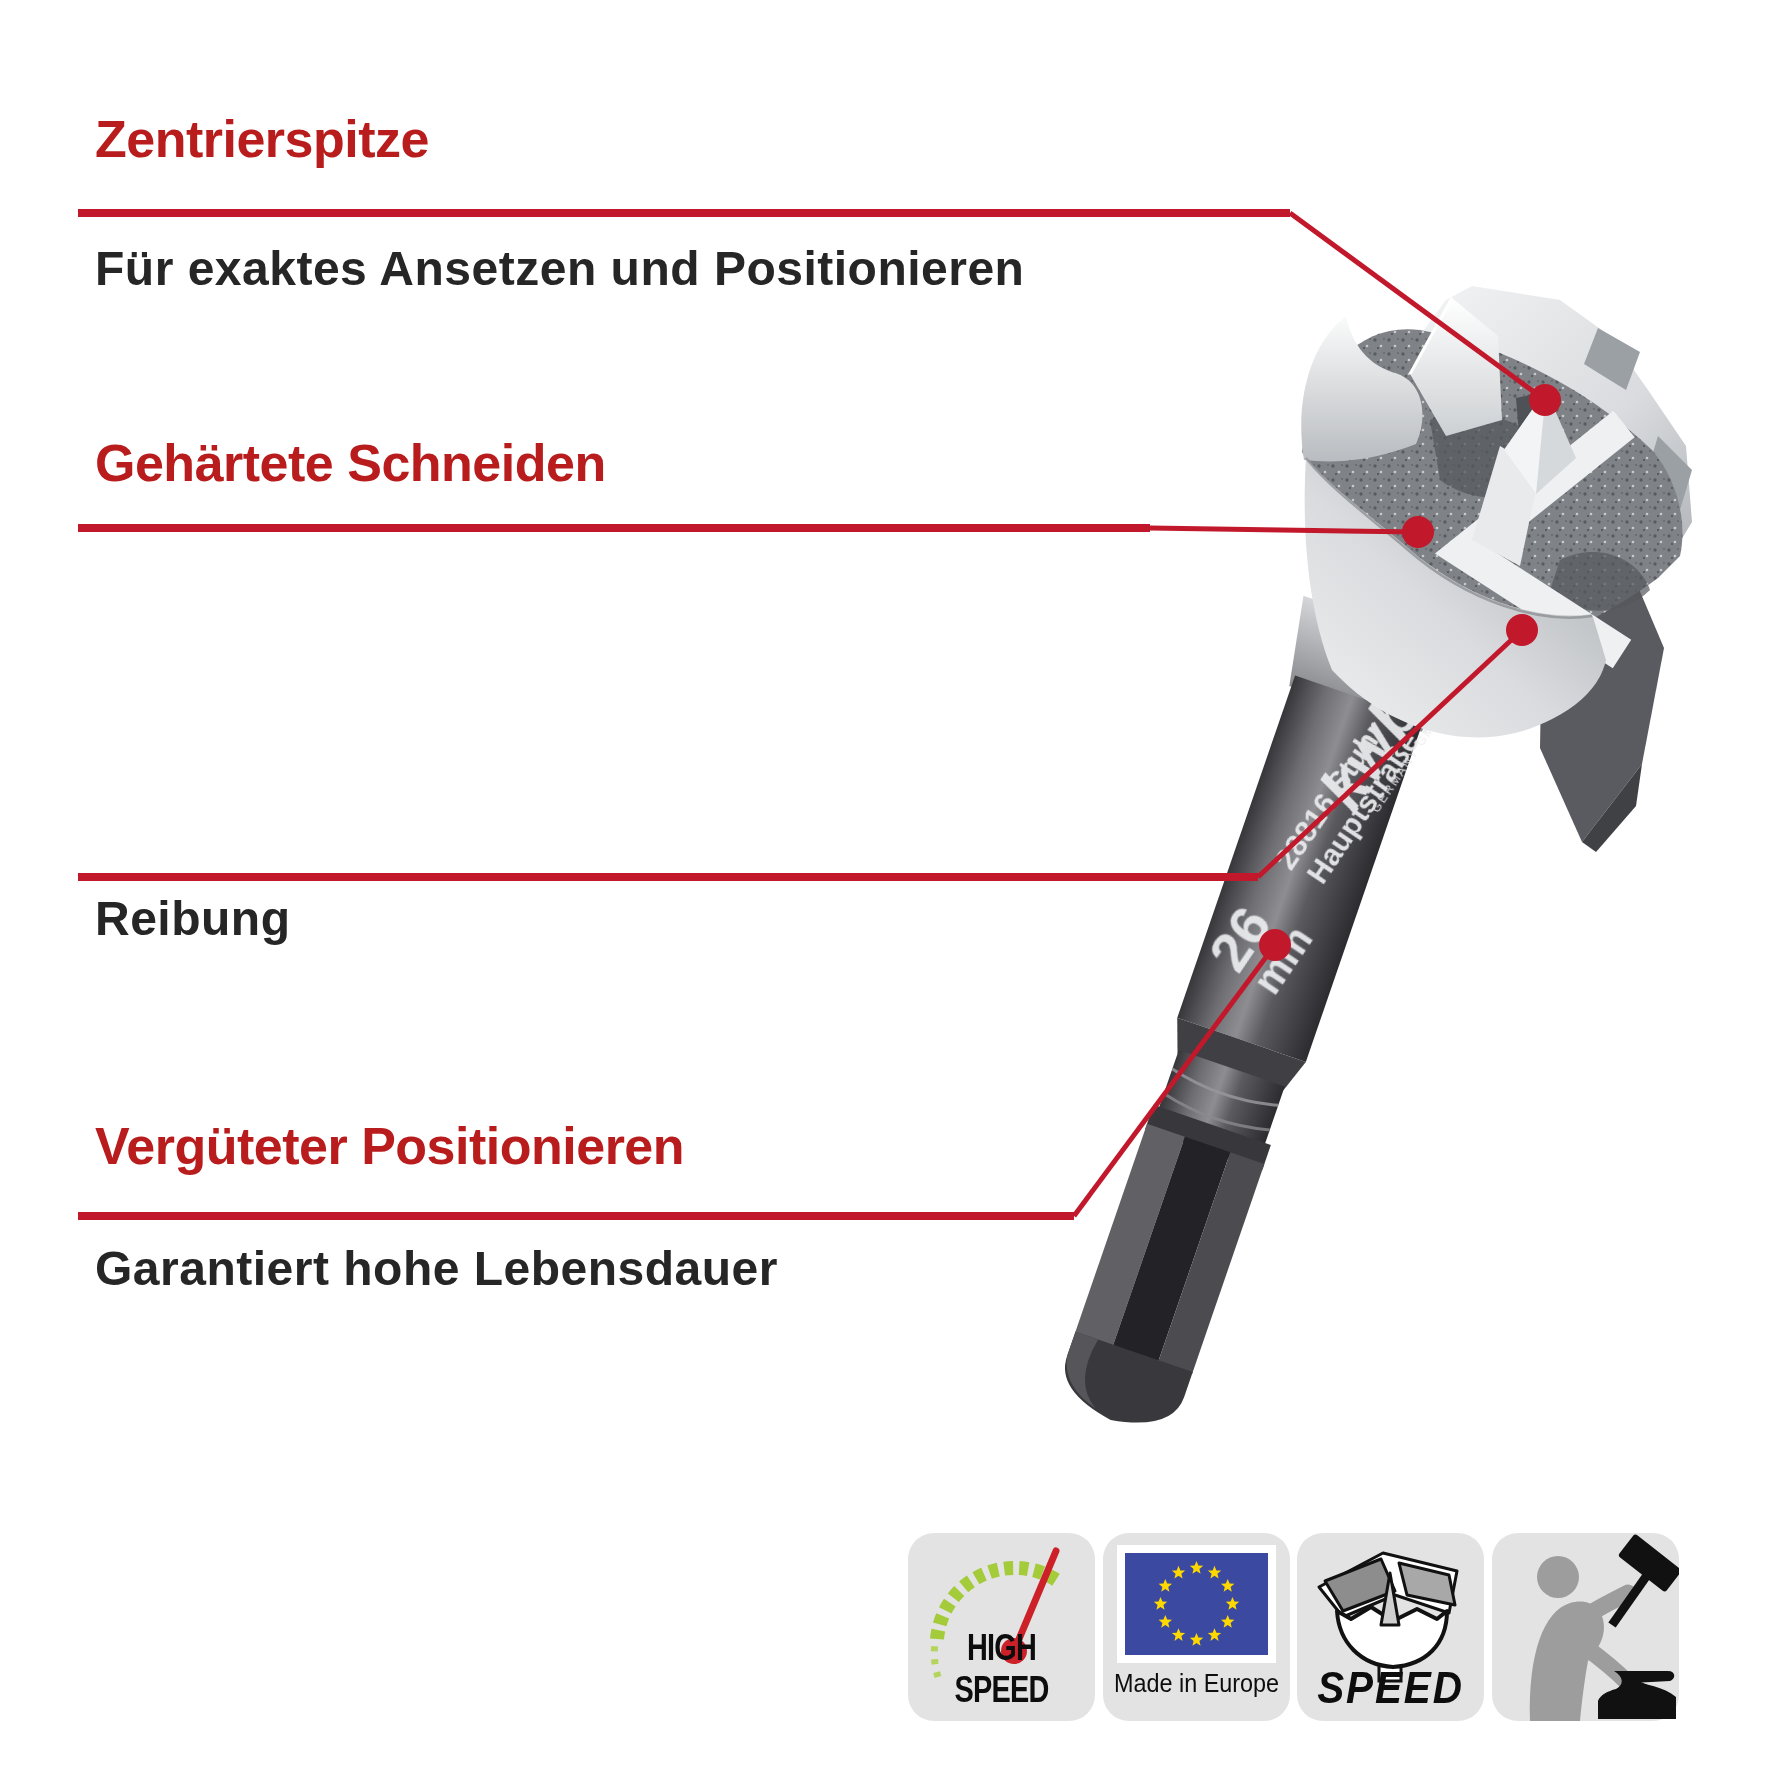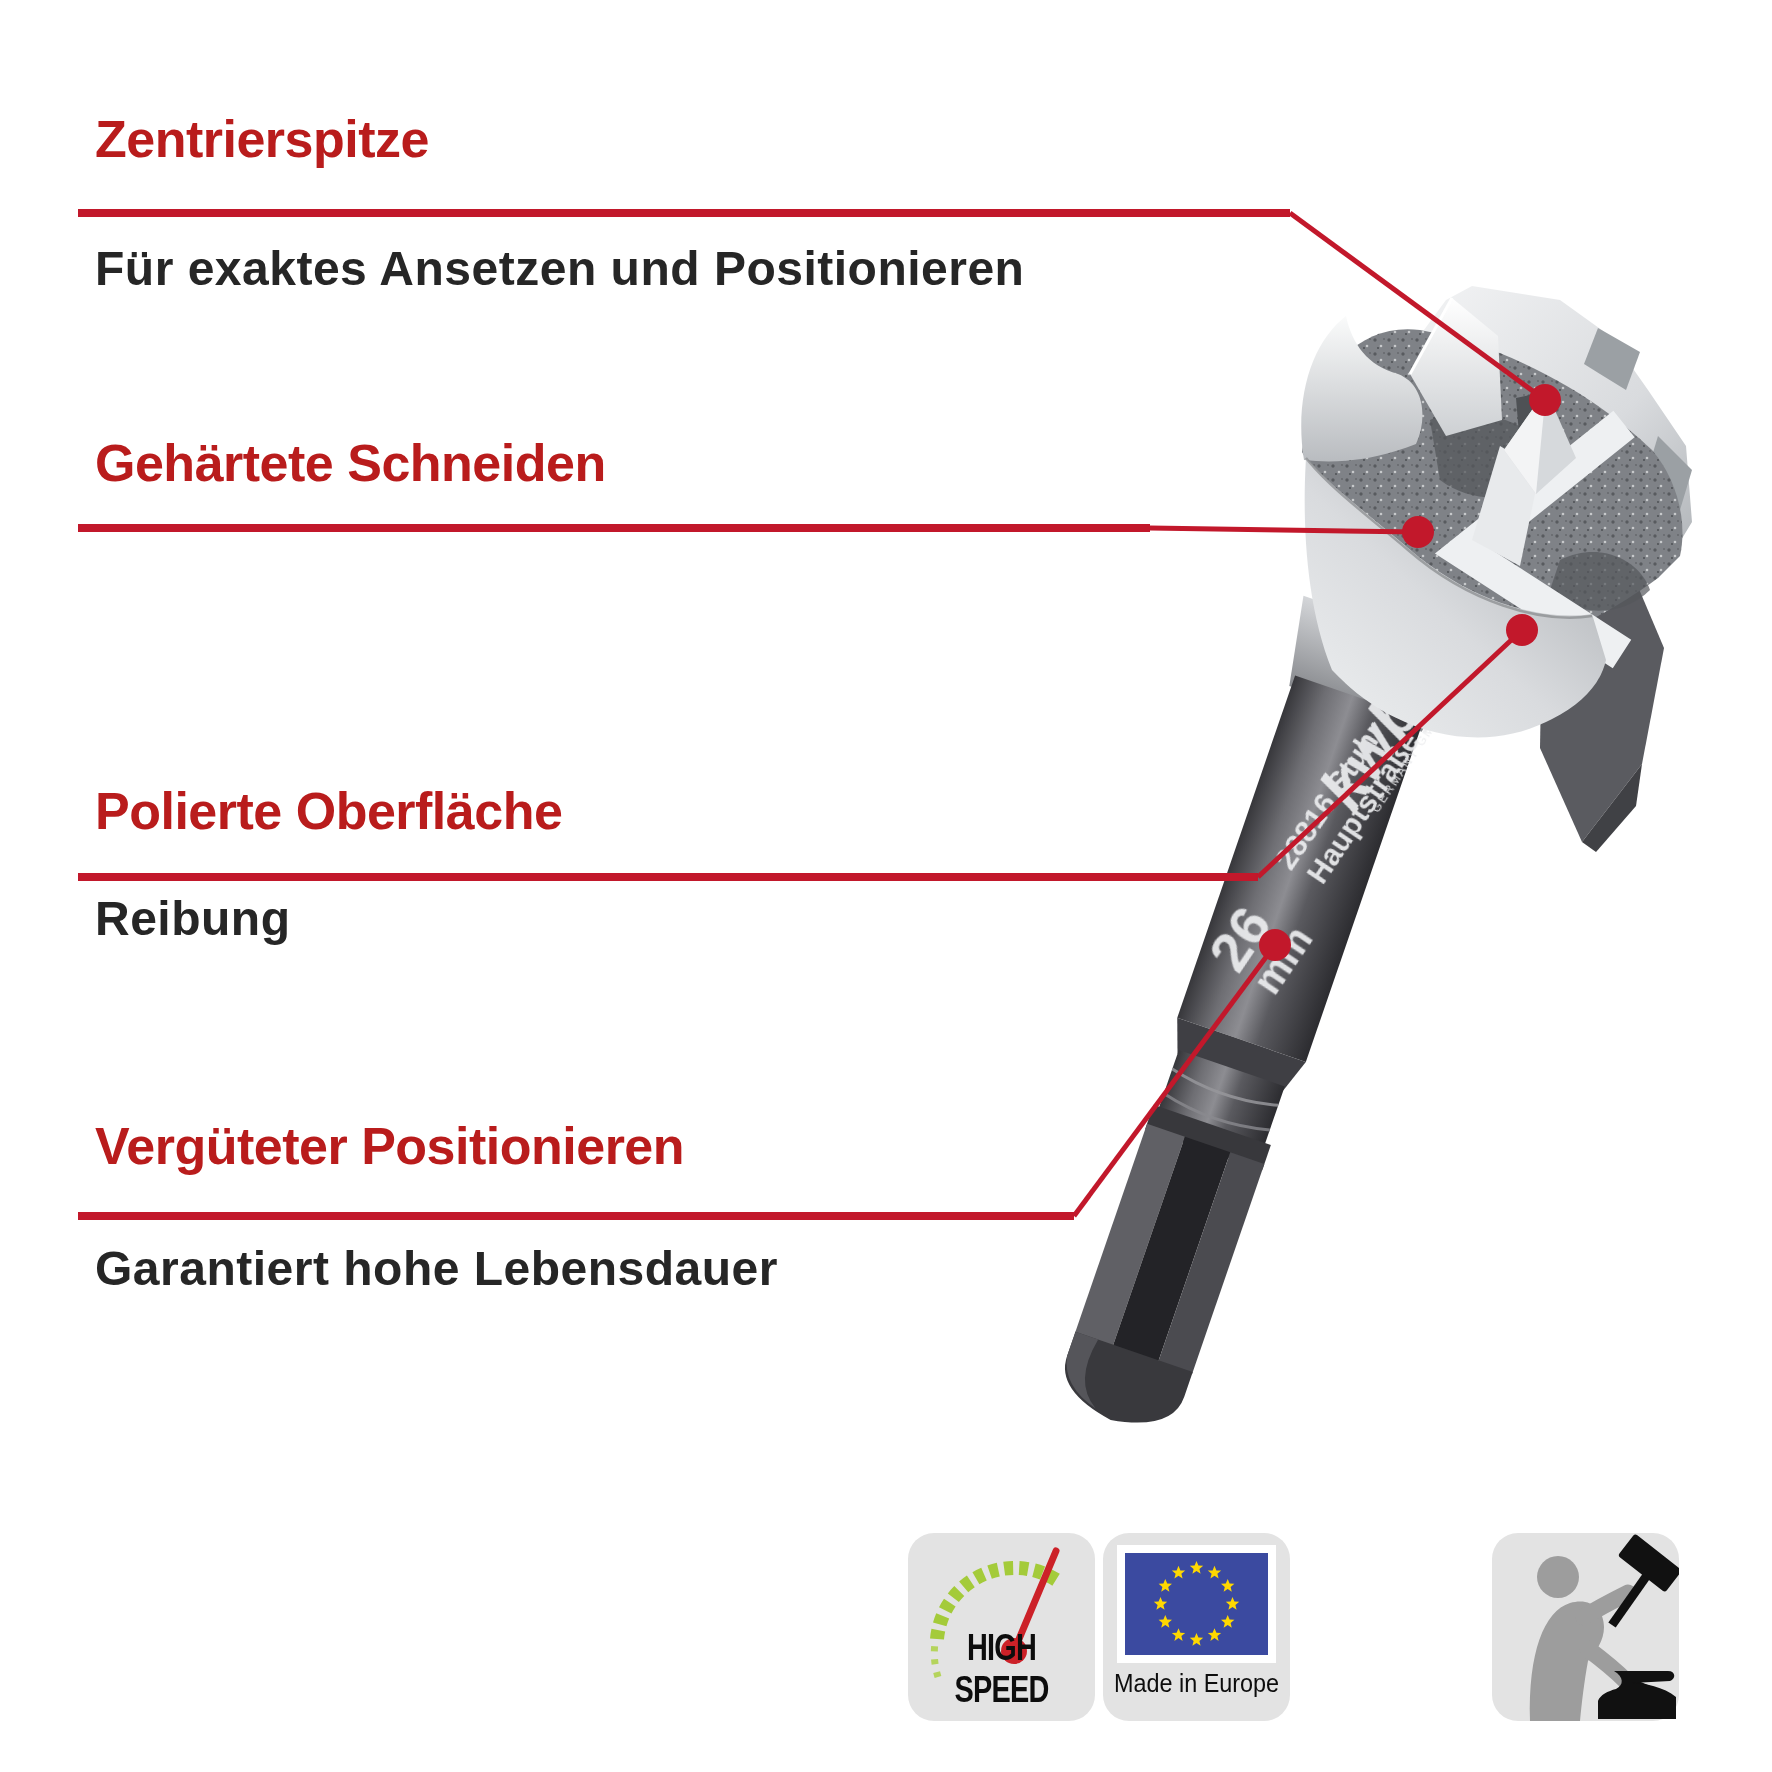--- a/index.html
+++ b/index.html
@@ -141,21 +141,20 @@
     </g>
   </svg>
 
   <div class="callout-title" style="top:113px">Zentrierspitze</div>
   <div class="callout-body" style="top:234px">
     <div>Für exaktes Ansetzen und Positionieren</div>
   </div>
 
   <div class="callout-title" style="top:437px">Gehärtete Schneiden</div>
 
-  <div class="callout-title" style="top:785px">Polierte Oberfläche</div>
   <div class="callout-body" style="top:884px">
     <div>Reibung</div>
   </div>
 
   <div class="callout-title" style="top:1120px">Vergüteter Positionieren</div>
   <div class="callout-body" style="top:1234px">
     <div>Garantiert hohe Lebensdauer</div>
   </div>
 
   <div class="badge" style="left:908px">
@@ -184,20 +183,31 @@
       <use href="#star" x="93.5" y="107"></use>
         <use href="#star" x="75.5" y="102.2"></use>
       <use href="#star" x="62.3" y="89"></use>
         <use href="#star" x="57.5" y="71"></use>
       <use href="#star" x="62.3" y="53"></use>
         <use href="#star" x="75.5" y="39.8"></use>
     </svg>
     <div class="blabel mie">Made in Europe</div>
   </div>
 
+  <div class="badge" style="left:1297px">
+    <svg width="187" height="150" viewBox="0 0 187 150">
+      <rect x="82" y="118" width="22" height="30" fill="#ffffff" stroke="#111111" stroke-width="3"></rect>
+      <path d="M22,54 L86,20 L160,38 L152,80 L110,66 L98,62 L46,84 Z" fill="#ffffff" stroke="#111111" stroke-width="3" stroke-linejoin="round"></path>
+      <path d="M40,78 L54,86 L74,74 L96,88 L120,76 L140,86 L150,78 C150,112 128,132 96,134 C64,132 42,110 40,78 Z" fill="#ffffff" stroke="#111111" stroke-width="4" stroke-linejoin="round"></path>
+      <path d="M28,48 L84,26 L98,58 L46,78 Z" fill="#8d8d8d" stroke="#111111" stroke-width="3" stroke-linejoin="round"></path>
+      <path d="M102,30 L152,42 L158,72 L110,62 Z" fill="#a8a8a8" stroke="#111111" stroke-width="3" stroke-linejoin="round"></path>
+      <path d="M93,40 L102,92 L84,92 Z" fill="#cfcfcf" stroke="#111111" stroke-width="3" stroke-linejoin="round"></path>
+    </svg>
+    <div class="blabel sp">SPEED</div>
+  </div>
 
   <div class="badge" style="left:1492px">
     <svg width="187" height="188" viewBox="0 0 187 188">
       <circle cx="66" cy="44" r="21" fill="#9d9d9d"></circle>
       <path d="M38,188 C36,120 52,78 78,70 C98,64 112,76 112,94 C112,108 104,118 96,128 C92,150 90,168 88,188 Z" fill="#9d9d9d"></path>
       <path d="M92,84 C108,74 124,66 136,60" stroke="#9d9d9d" stroke-width="17" stroke-linecap="round" fill="none"></path>
       <path d="M96,116 C112,128 124,138 134,148" stroke="#9d9d9d" stroke-width="17" stroke-linecap="round" fill="none"></path>
       <line x1="120" y1="92" x2="158" y2="38" stroke="#111111" stroke-width="9"></line>
       <g transform="translate(158,30) rotate(38)">
         <rect x="-30" y="-14" width="60" height="28" rx="3" fill="#111111"></rect>

